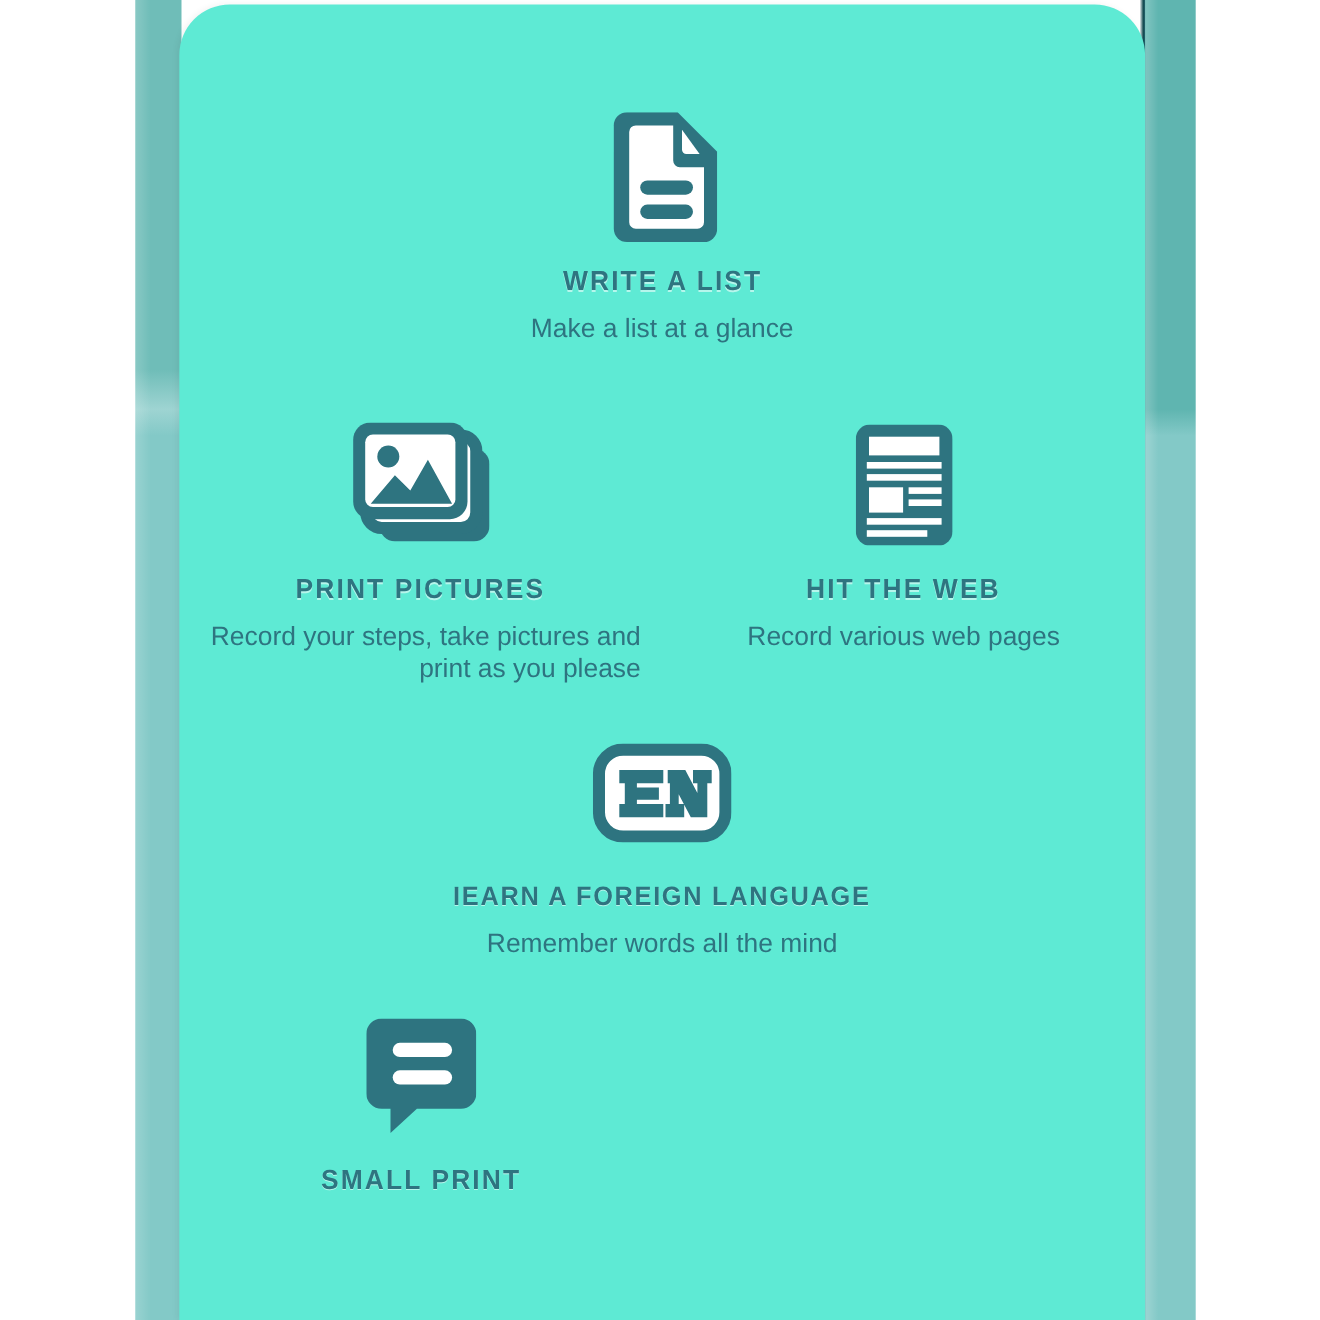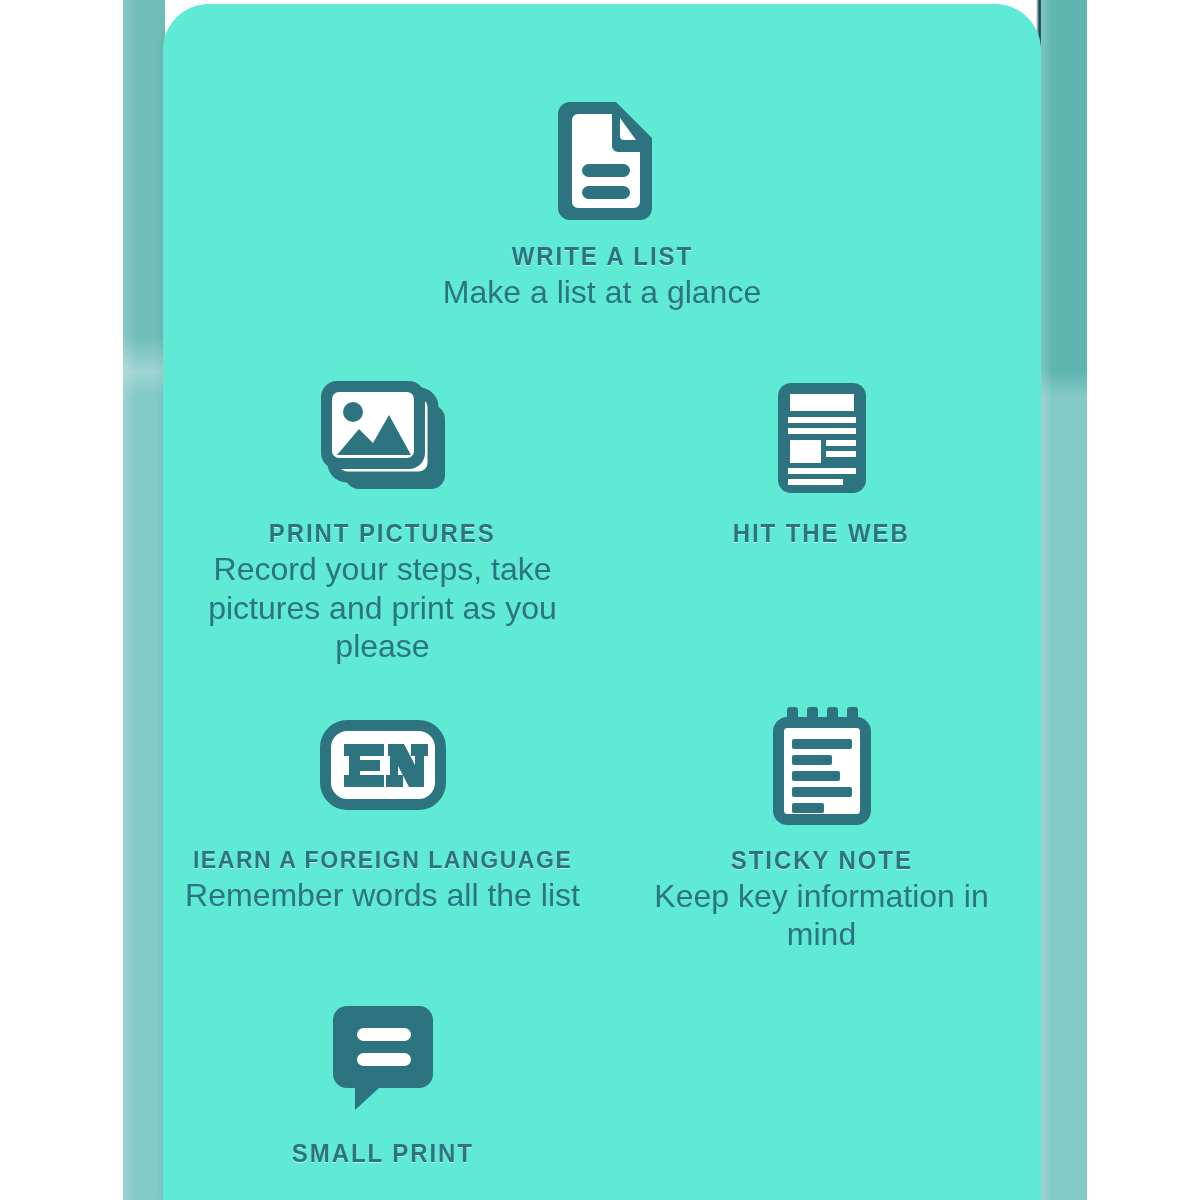--- a/index.html
+++ b/index.html
@@ -126,25 +126,25 @@
     letter-spacing: 2.0px;
     text-transform: uppercase;
     text-align: center;
     transform: scaleX(0.96);
     white-space: nowrap;
     text-shadow: 0 1px 0 rgba(255,255,255,0.55);
   }
   .heading.wide { font-size: 24px; letter-spacing: 1.6px; }
 
   .subtext {
-    margin-top: 2px;
+    margin-top: 14px;
     color: #2e7480;
-    font-size: 32px;
+    font-size: 24px;
     line-height: 1.2;
-    text-align: center;
+    text-align: right;
     font-weight: 400;
     max-width: 400px;
   }
 
   .row-1 { margin-bottom: 66px; }
   .row-2 { margin-bottom: 38px; }
   .row-3 { margin-bottom: 44px; }
 </style>
 </head>
 <body>
@@ -205,58 +205,41 @@
               <rect x="10" y="34" width="68" height="6" fill="#ffffff"></rect>
               <rect x="10" y="45" width="68" height="6" fill="#ffffff"></rect>
               <rect x="12" y="57" width="31" height="23" fill="#ffffff"></rect>
               <rect x="48" y="57" width="30" height="6" fill="#ffffff"></rect>
               <rect x="48" y="68" width="30" height="6" fill="#ffffff"></rect>
               <rect x="10" y="85" width="68" height="6" fill="#ffffff"></rect>
               <rect x="10" y="96" width="55" height="6" fill="#ffffff"></rect>
             </svg>
           </div>
           <div class="heading">HIT THE WEB</div>
+          <div class="subtext">Record various web pages</div>
         </div>
 
       </div>
 
       <div class="row row-3">
 
         <div class="cell">
           <div class="icon-wrap">
             <svg width="126" height="90" viewBox="0 0 126 90">
               <rect x="5.5" y="5.5" width="115" height="79" rx="22" fill="#ffffff" stroke="#2e7480" stroke-width="11"></rect>
               <g fill="#2e7480">
                 <path d="M24 24 L64 24 L64 36 L40 36 L40 40 L60 40 L60 51 L40 51 L40 55 L64 55 L64 67 L24 67 L24 55 L29 55 L29 36 L24 36 Z"></path>
                 <path d="M68 24 L84 24 L95 45 L95 36 L91 36 L91 24 L108 24 L108 36 L104 36 L104 67 L89 67 L78 46 L78 55 L83 55 L83 67 L66 67 L66 55 L70 55 L70 36 L68 36 Z"></path>
               </g>
             </svg>
           </div>
           <div class="heading wide">IEARN A FOREIGN LANGUAGE</div>
-          <div class="subtext">Remember words all the list</div>
-        </div>
-
-        <div class="cell">
-          <div class="icon-wrap">
-            <svg width="98" height="120" viewBox="0 0 98 120">
-              <rect x="14" y="2" width="11" height="22" rx="3" fill="#2e7480"></rect>
-              <rect x="34" y="2" width="11" height="22" rx="3" fill="#2e7480"></rect>
-              <rect x="54" y="2" width="11" height="22" rx="3" fill="#2e7480"></rect>
-              <rect x="74" y="2" width="11" height="22" rx="3" fill="#2e7480"></rect>
-              <rect x="5.5" y="17.5" width="87" height="97" rx="9" fill="#ffffff" stroke="#2e7480" stroke-width="11"></rect>
-              <rect x="19" y="34" width="60" height="10" rx="2" fill="#2e7480"></rect>
-              <rect x="19" y="50" width="40" height="10" rx="2" fill="#2e7480"></rect>
-              <rect x="19" y="66" width="48" height="10" rx="2" fill="#2e7480"></rect>
-              <rect x="19" y="82" width="60" height="10" rx="2" fill="#2e7480"></rect>
-              <rect x="19" y="98" width="32" height="10" rx="2" fill="#2e7480"></rect>
-            </svg>
-          </div>
-          <div class="heading">STICKY NOTE</div>
-          <div class="subtext">Keep key information in mind</div>
-        </div>
+          <div class="subtext">Remember words all the mind</div>
+        </div>
+
 
       </div>
 
       <div class="row">
 
         <div class="cell full">
           <div class="icon-wrap">
             <svg width="100" height="104" viewBox="0 0 100 104">
               <path d="M0 14 A14 14 0 0 1 14 0 L86 0 A14 14 0 0 1 100 14 L100 68 A14 14 0 0 1 86 82 L46 82 L22 104 L22 82 L14 82 A14 14 0 0 1 0 68 Z" fill="#2e7480"></path>
               <rect x="24" y="22" width="54" height="13" rx="6.5" fill="#ffffff"></rect>

